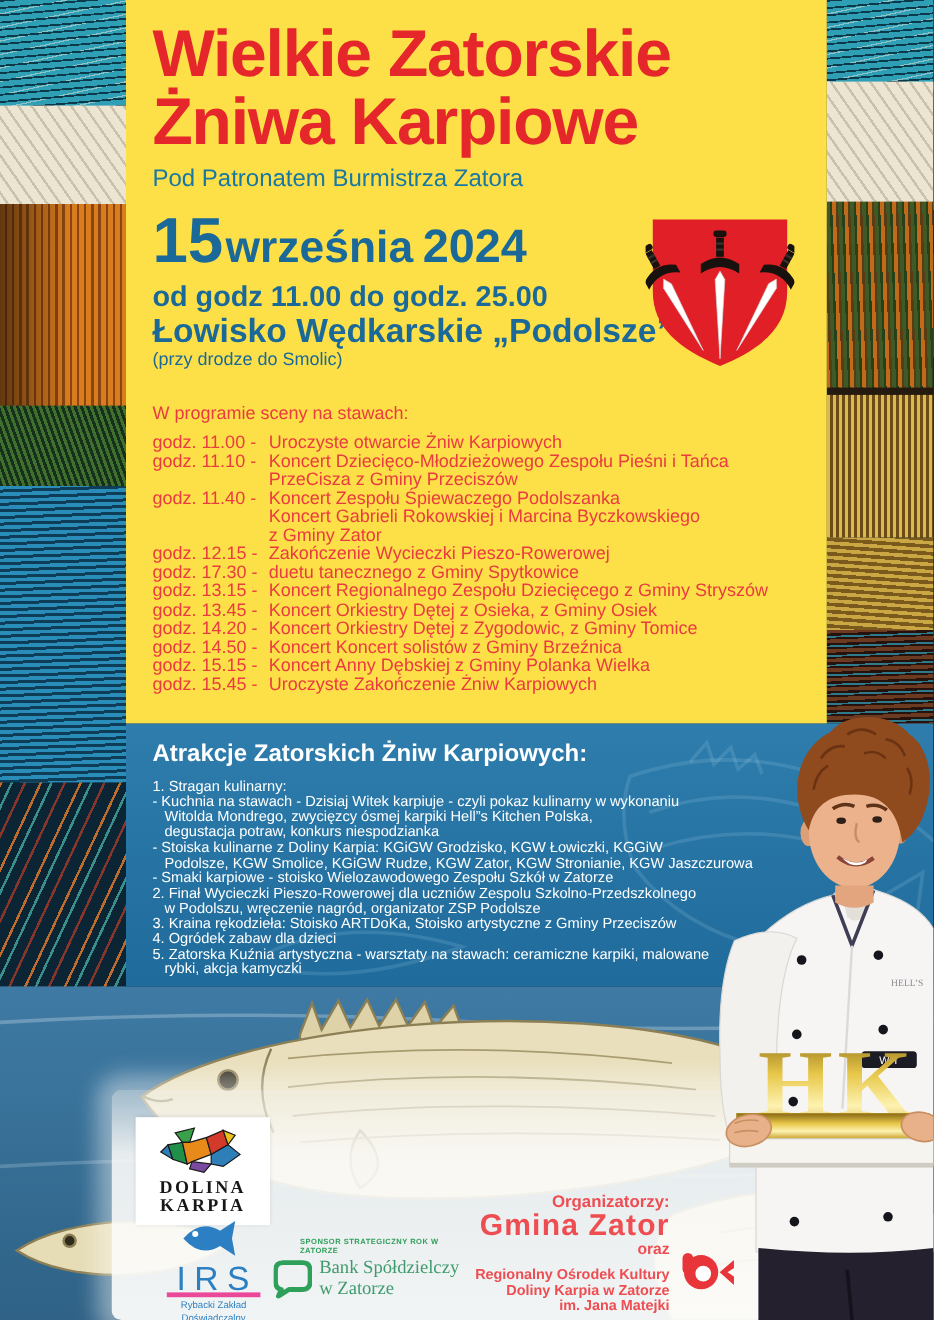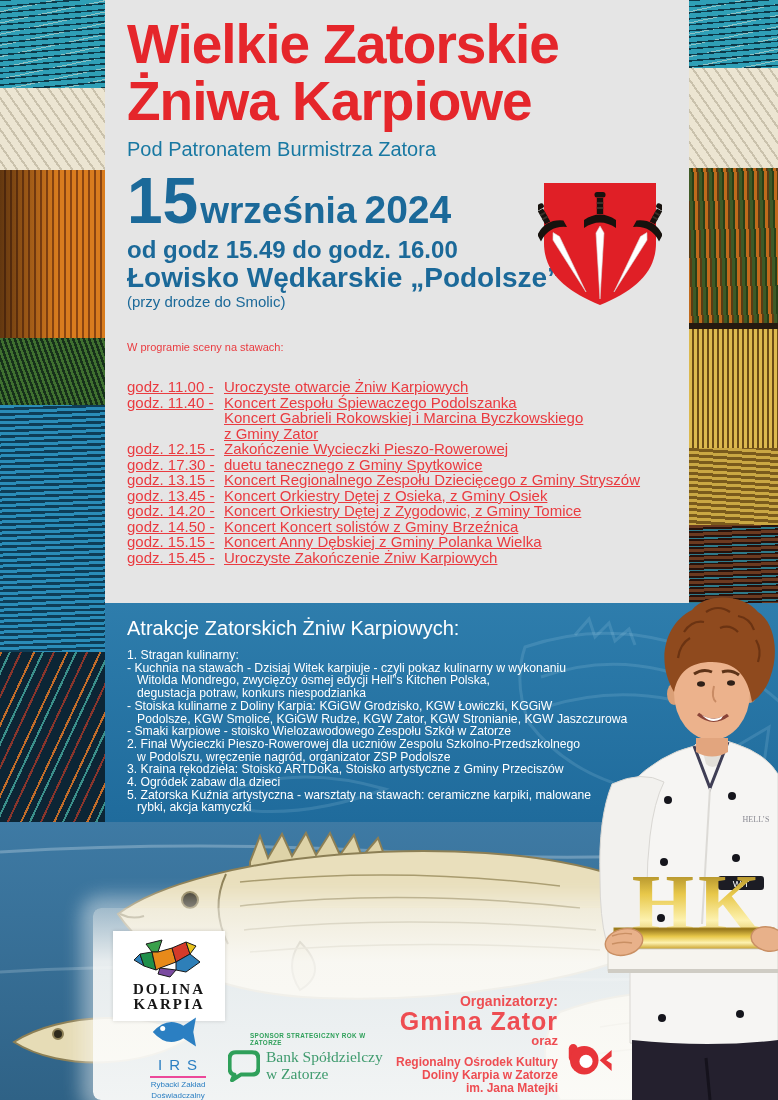--- a/index.html
+++ b/index.html
@@ -12,55 +12,55 @@
   .tex-hill{background:repeating-linear-gradient(90deg,#d97c1e 0 4px,#8a4512 4px 6px);}
   .tex-hill .dark{position:absolute;inset:0;background:linear-gradient(90deg,rgba(35,18,8,.65),rgba(35,18,8,0) 55%);}
   .tex-grass{background:repeating-linear-gradient(70deg,#3f7030 0 2.5px,#16301a 2.5px 5px);}
   .tex-waterblue{background:repeating-linear-gradient(178deg,#2a8cb8 0 3px,#0e3d57 3px 5.5px);}
   .tex-streaks{background-color:#0c2535;background-image:repeating-linear-gradient(115deg,rgba(225,120,40,.85) 0 2px,transparent 2px 8px,rgba(70,170,160,.8) 8px 10px,transparent 10px 18px,rgba(190,60,40,.7) 18px 20px,transparent 20px 30px);}
   .tex-hillgreen{background:repeating-linear-gradient(88deg,#c06a1c 0 3px,#5a3c14 3px 5px,#3f5a26 5px 8px,#284018 8px 10px);}
   .tex-wheat{background:repeating-linear-gradient(90deg,#dcb94e 0 3px,#6b4c16 3px 5px);border-top:6px solid #241a10;box-sizing:border-box;}
   .tex-wheatswirl{background:repeating-linear-gradient(4deg,#caa743 0 3px,#7a5a1c 3px 6px);}
   .tex-reflect{background:repeating-linear-gradient(178deg,#6b3a20 0 3px,#26120c 3px 5px,#2e7a8a 5px 6.5px,#26120c 6.5px 8px);}
   
-  .panel{left:105px;top:0;width:584px;height:603px;background:#e5e5e5;z-index:2;
+  .panel{left:105px;top:0;width:584px;height:603px;background:#fde047;z-index:2;
          padding:16px 0 0 22px;box-sizing:border-box;}
   .title{color:#e5262b;font-weight:700;font-size:55px;line-height:57px;letter-spacing:-1px;}
   .patronage{color:#1878a2;font-weight:400;font-size:20px;line-height:26px;margin-top:6px;}
   .dateline{margin-top:10px;color:#1b6999;font-weight:700;white-space:nowrap;}
-  .d-day{font-size:64px;line-height:58px;}
+  .d-day{font-size:53px;line-height:58px;}
   .d-month{font-size:37px;margin-left:2px;}
   .d-year{font-size:39px;margin-left:8px;}
   .hours{color:#1b6999;font-weight:700;font-size:24px;line-height:27px;margin-top:4px;}
   .venue{color:#1b6999;font-weight:700;font-size:28px;line-height:30px;}
   .venue-note{color:#1b6999;font-size:15px;line-height:17px;}
-  .prog-head{color:#ea3b40;font-size:11px;line-height:20px;margin-top:27px;}
-  .prog-list{margin-top:22px;color:#ea3b40;font-size:15px;line-height:15.5px;text-decoration:underline;}
+  .prog-head{color:#ea3b40;font-size:15px;line-height:20px;margin-top:27px;}
+  .prog-list{margin-top:6px;color:#ea3b40;font-size:15px;line-height:15.5px;}
   .prog-item{display:flex;}
   .prog-time{flex:0 0 97px;}
   
   .band{left:105px;top:603px;width:673px;height:219px;z-index:2;
         background:linear-gradient(#2e7dac,#1f6b9c);color:#fff;
         padding:13px 18px 0 22px;box-sizing:border-box;}
-  .band h2{margin:0;font-size:20px;line-height:24px;font-weight:400;}
+  .band h2{margin:0;font-size:20px;line-height:24px;font-weight:700;}
   .attr-list{margin-top:9px;font-size:12.2px;line-height:12.7px;}
   .attr-line.ind1{padding-left:10px;}
   .band-watermark{position:absolute;inset:0;pointer-events:none;}
   
   .fishwater{left:0;top:822px;width:778px;height:278px;z-index:1;
              background:linear-gradient(#3e7aa4,#2f6286);}
   
   .footer-wash{left:93px;top:908px;width:578px;height:192px;z-index:3;border-radius:8px;
      background:linear-gradient(180deg,rgba(246,246,243,.55),rgba(250,250,248,.9) 28%,rgba(252,252,250,.95));
      box-shadow:0 0 18px 12px rgba(250,250,248,.45);}
   .dolina{left:113px;top:931px;width:112px;height:90px;z-index:4;background:#fff;
           text-align:center;padding-top:5px;box-sizing:border-box;box-shadow:0 0 4px rgba(0,0,0,.15);}
   .dolina .t{font-family:"Liberation Serif",serif;font-size:15px;letter-spacing:2px;color:#171717;line-height:15px;font-weight:700;}
   .irs{left:122px;top:1014px;width:112px;height:86px;z-index:4;text-align:center;color:#2b7fc2;}
-  .irs .acr{font-size:15px;letter-spacing:7px;line-height:22px;border-bottom:2px solid #ec4899;display:inline-block;padding:0 2px 0 8px;}
+  .irs .acr{font-size:28px;letter-spacing:7px;line-height:22px;border-bottom:4px solid #ec4899;display:inline-block;padding:0 2px 0 8px;}
   .irs .sub{font-size:8px;line-height:9px;margin-top:2px;}
   .bank{left:228px;top:1032px;width:170px;z-index:4;}
   .bank .sponsor{font-size:6.3px;letter-spacing:.4px;color:#2fa05a;font-weight:700;margin-left:22px;}
   .bank .row{display:flex;align-items:center;margin-top:2px;}
   .bank .name{font-family:"Liberation Serif",serif;color:#3f9b6e;font-size:15.5px;line-height:17px;margin-left:6px;}
   .orgs{left:300px;top:994px;width:258px;z-index:4;text-align:right;color:#ee4d52;font-weight:700;}
   .orgs .lbl{font-size:14px;line-height:15px;}
   .orgs .prim{font-size:25px;line-height:25px;letter-spacing:1px;}
   .orgs .conj{font-size:13px;line-height:14px;}
   .orgs .rok{margin-top:8px;font-size:12px;line-height:12.9px;}
@@ -120,29 +120,36 @@
   </svg>
 </div>
 
 <div class="abs panel">
   <div class="title">Wielkie Zatorskie</div>
   <div class="title">Żniwa Karpiowe</div>
   <div class="patronage">Pod Patronatem Burmistrza Zatora</div>
   <div class="dateline">
     <span class="d-day">15</span><span class="d-month">września</span><span class="d-year">2024</span>
   </div>
-  <div class="hours">od godz 15.49 do godz. 16.00</div>
+  <div class="hours">od godz 11.00 do godz. 25.00</div>
   <div class="venue">Łowisko Wędkarskie „Podolsze”</div>
   <div class="venue-note">(przy drodze do Smolic)</div>
   <div class="prog-head">W programie sceny na stawach:</div>
   <div class="prog-list">
       <div class="prog-item">
         <span class="prog-time">godz. 11.00 -</span>
         <div class="prog-lines">
           <div>Uroczyste otwarcie Żniw Karpiowych</div>
+        </div>
+      </div>
+      <div class="prog-item">
+        <span class="prog-time">godz. 11.10 -</span>
+        <div class="prog-lines">
+          <div>Koncert Dziecięco-Młodzieżowego Zespołu Pieśni i Tańca</div>
+          <div>PrzeCisza z Gminy Przeciszów</div>
         </div>
       </div>
       <div class="prog-item">
         <span class="prog-time">godz. 11.40 -</span>
         <div class="prog-lines">
           <div>Koncert Zespołu Śpiewaczego Podolszanka</div>
           <div>Koncert Gabrieli Rokowskiej i Marcina Byczkowskiego</div>
           <div>z Gminy Zator</div>
         </div>
       </div>
@@ -222,21 +229,21 @@
       <path d="M440,104 Q530,76 616,112"></path>
       <path d="M470,32 l14,-16 6,18 14,-14 6,18 14,-12 6,16"></path>
       <path d="M620,150 l44,-26 -6,44 -24,-8 Z"></path>
       <path d="M120,190 Q190,160 280,186 Q200,216 130,206"></path>
     </g>
   </svg>
   <h2>Atrakcje Zatorskich Żniw Karpiowych:</h2>
   <div class="attr-list">
       <div class="attr-line">1. Stragan kulinarny:</div>
       <div class="attr-line">- Kuchnia na stawach - Dzisiaj Witek karpiuje - czyli pokaz kulinarny w wykonaniu</div>
-      <div class="attr-line ind1">Witolda Mondrego, zwycięzcy ósmej edycji Hell”s Kitchen Polska,</div>
+      <div class="attr-line ind1">Witolda Mondrego, zwycięzcy ósmej karpiki Hell”s Kitchen Polska,</div>
       <div class="attr-line ind1">degustacja potraw, konkurs niespodzianka</div>
       <div class="attr-line">- Stoiska kulinarne z Doliny Karpia: KGiGW Grodzisko, KGW Łowiczki, KGGiW</div>
       <div class="attr-line ind1">Podolsze, KGW Smolice, KGiGW Rudze, KGW Zator, KGW Stronianie, KGW Jaszczurowa</div>
       <div class="attr-line">- Smaki karpiowe - stoisko Wielozawodowego Zespołu Szkół w Zatorze</div>
       <div class="attr-line">2. Finał Wycieczki Pieszo-Rowerowej dla uczniów Zespolu Szkolno-Przedszkolnego</div>
       <div class="attr-line ind1">w Podolszu, wręczenie nagród, organizator ZSP Podolsze</div>
       <div class="attr-line">3. Kraina rękodzieła: Stoisko ARTDoKa, Stoisko artystyczne z Gminy Przeciszów</div>
       <div class="attr-line">4. Ogródek zabaw dla dzieci</div>
       <div class="attr-line">5. Zatorska Kuźnia artystyczna - warsztaty na stawach: ceramiczne karpiki, malowane</div>
       <div class="attr-line ind1">rybki, akcja kamyczki</div>

